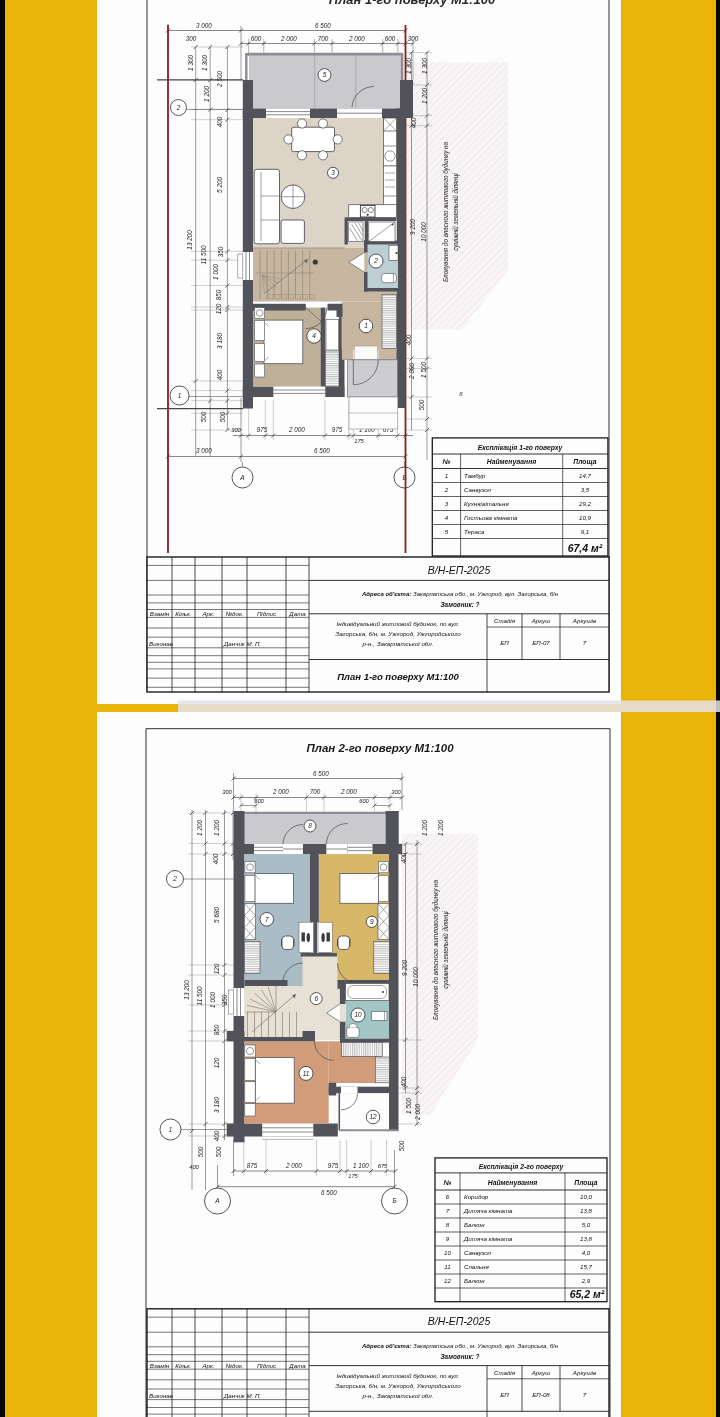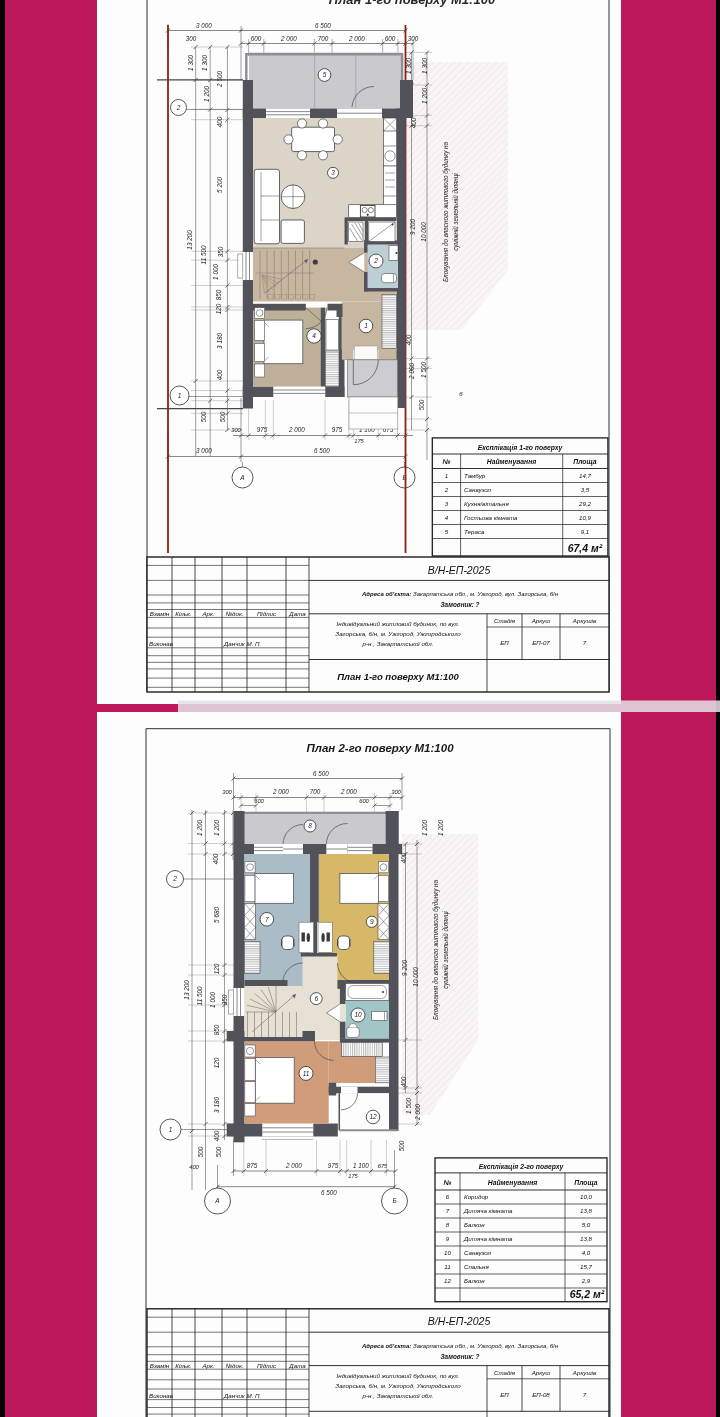--- a/index.html
+++ b/index.html
@@ -1,15 +1,15 @@
 <!DOCTYPE html>
 <html><head><meta charset="utf-8">
 <style>
 html,body{margin:0;padding:0;}
-#root{position:relative;width:720px;height:1417px;background:#be185d;overflow:hidden;font-family:"Liberation Sans",sans-serif;}
+#root{position:relative;width:720px;height:1417px;background:#eab308;overflow:hidden;font-family:"Liberation Sans",sans-serif;}
 svg text{font-family:"Liberation Sans",sans-serif;}
 .dm{font-style:italic;font-size:6.3px;fill:#1d1d1f}
 .dms{font-style:italic;font-size:5.8px;fill:#1d1d1f}
 .rt{font-style:italic;font-size:6.3px;fill:#1d1d1f}
 .num{font-style:italic;font-size:6.5px;fill:#222}
 .tbl{font-style:italic;font-size:6.2px;fill:#111}
 .tblb{font-style:italic;font-weight:bold;font-size:6.8px;fill:#111}
 .st{font-style:italic;font-size:6.2px;fill:#111}
 </style></head><body>
 <div id="root">

